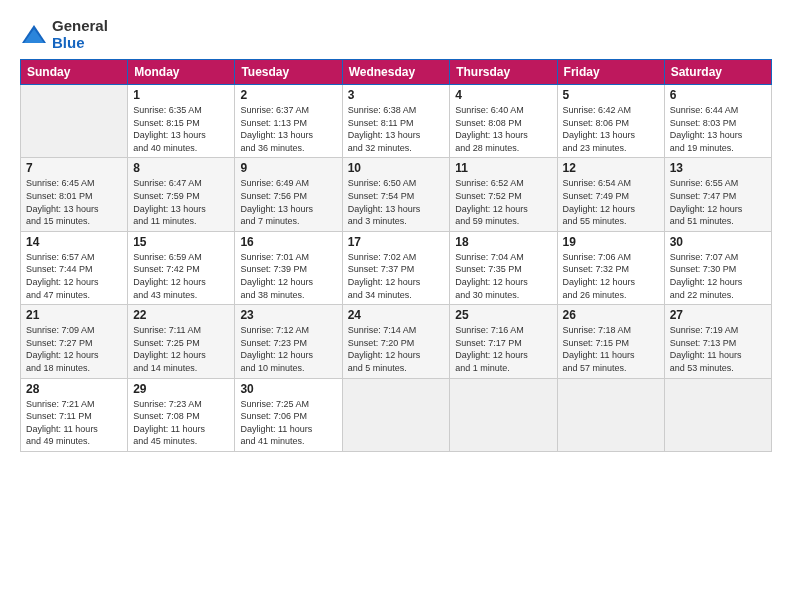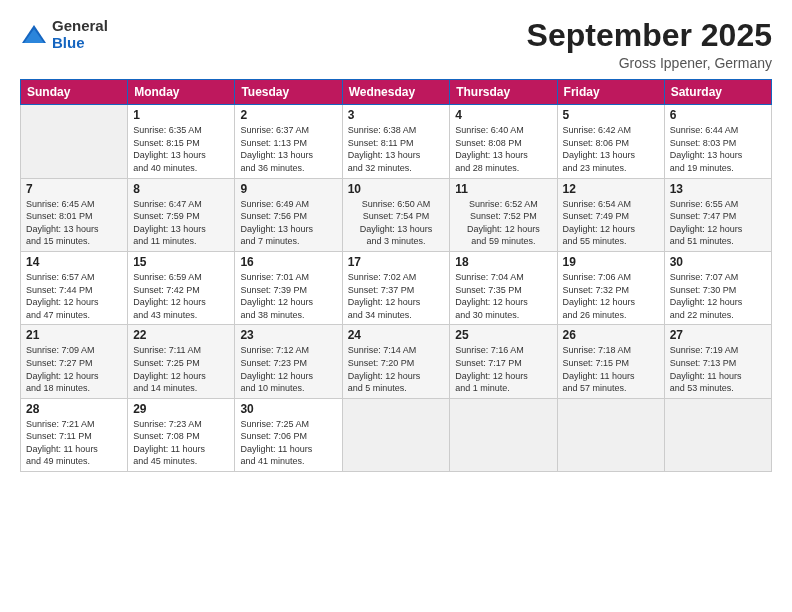--- a/index.html
+++ b/index.html
@@ -117,24 +117,20 @@
   <div class="header">
     <div class="logo">
       <svg class="logo-icon" viewBox="0 0 28 28">
         <polygon points="14,4 26,22 2,22" fill="#1565c0"></polygon>
         <polygon points="14,8 24,22 4,22" fill="#42a5f5" opacity="0.5"></polygon>
       </svg>
       <div class="logo-text">
         <span class="logo-general">General</span>
         <span class="logo-blue">Blue</span>
       </div>
-    </div>
-    <div class="title-block">
-      <div class="cal-title">September 2025</div>
-      <div class="cal-subtitle">Gross Ippener, Germany</div>
     </div>
   </div>
 
   <table class="calendar">
     <thead>
       <tr>
         <th>Sunday</th>
         <th>Monday</th>
         <th>Tuesday</th>
         <th>Wednesday</th>
@@ -206,28 +202,28 @@
           </td>
           <td>
             <span class="day-num">9</span>
             <div class="day-info" style="white-space: pre-line;">Sunrise: 6:49 AM
 Sunset: 7:56 PM
 Daylight: 13 hours
 and 7 minutes.</div>
           </td>
           <td>
             <span class="day-num">10</span>
-            <div class="day-info" style="white-space: pre-line; text-align: center;">Sunrise: 6:50 AM
+            <div class="day-info" style="white-space: pre-line;">Sunrise: 6:50 AM
 Sunset: 7:54 PM
 Daylight: 13 hours
 and 3 minutes.</div>
           </td>
           <td>
             <span class="day-num">11</span>
-            <div class="day-info" style="white-space: pre-line; text-align: center;">Sunrise: 6:52 AM
+            <div class="day-info" style="white-space: pre-line;">Sunrise: 6:52 AM
 Sunset: 7:52 PM
 Daylight: 12 hours
 and 59 minutes.</div>
           </td>
           <td>
             <span class="day-num">12</span>
             <div class="day-info" style="white-space: pre-line;">Sunrise: 6:54 AM
 Sunset: 7:49 PM
 Daylight: 12 hours
 and 55 minutes.</div>

